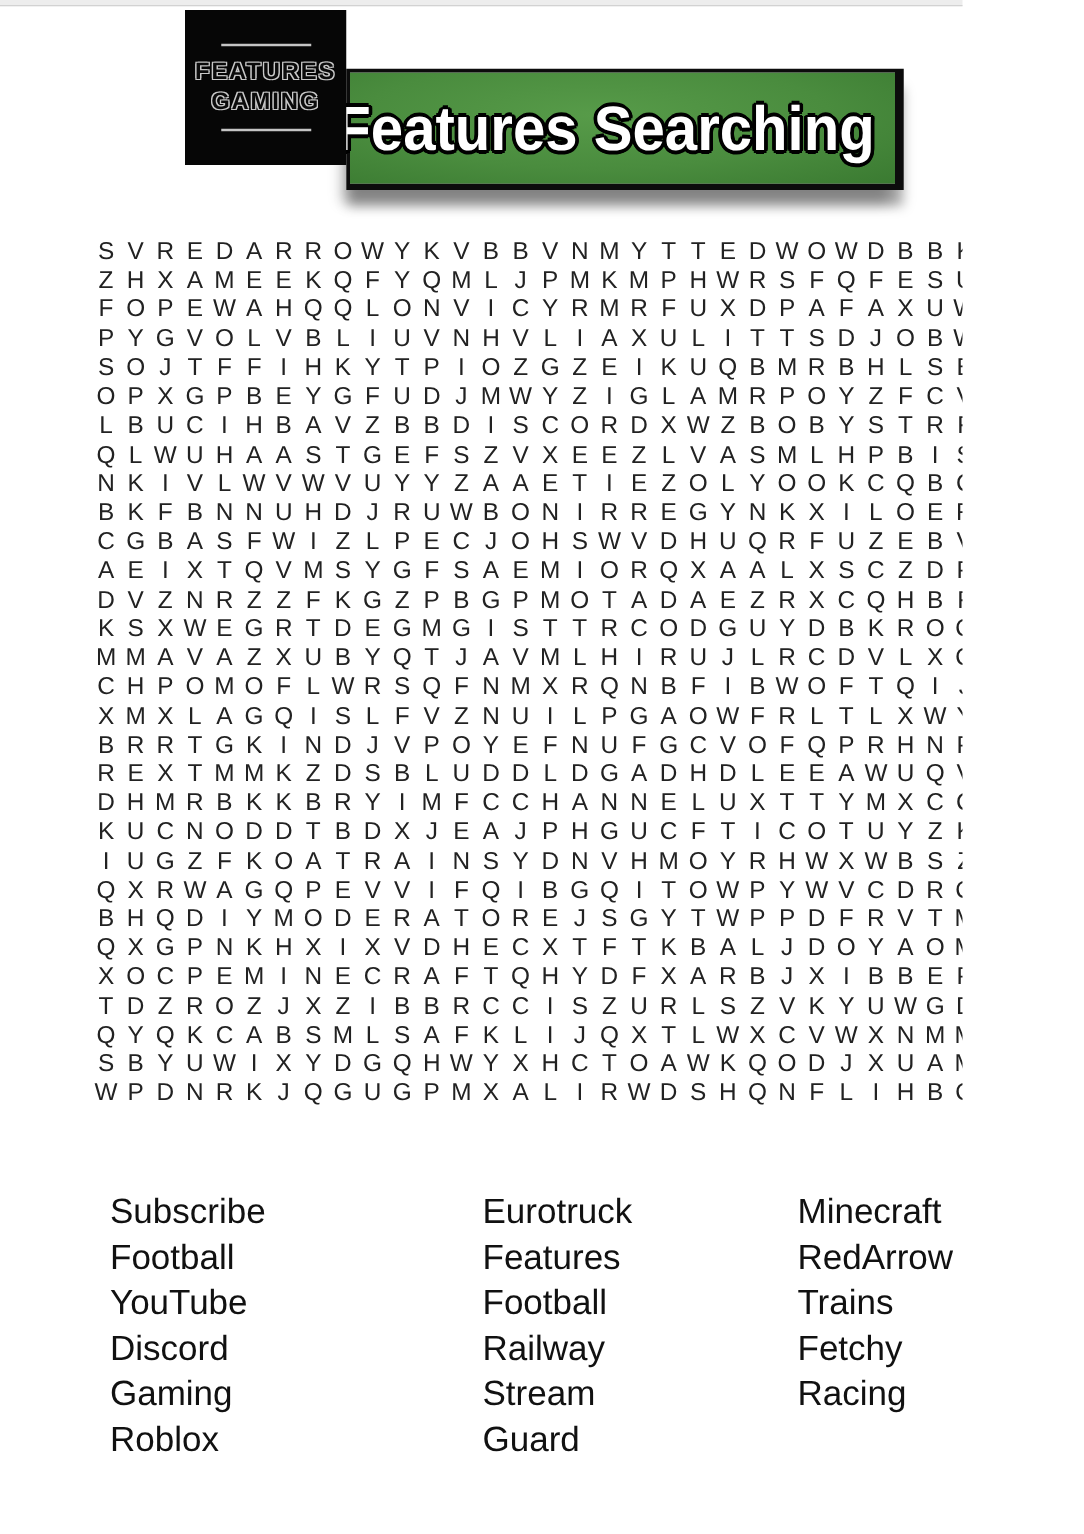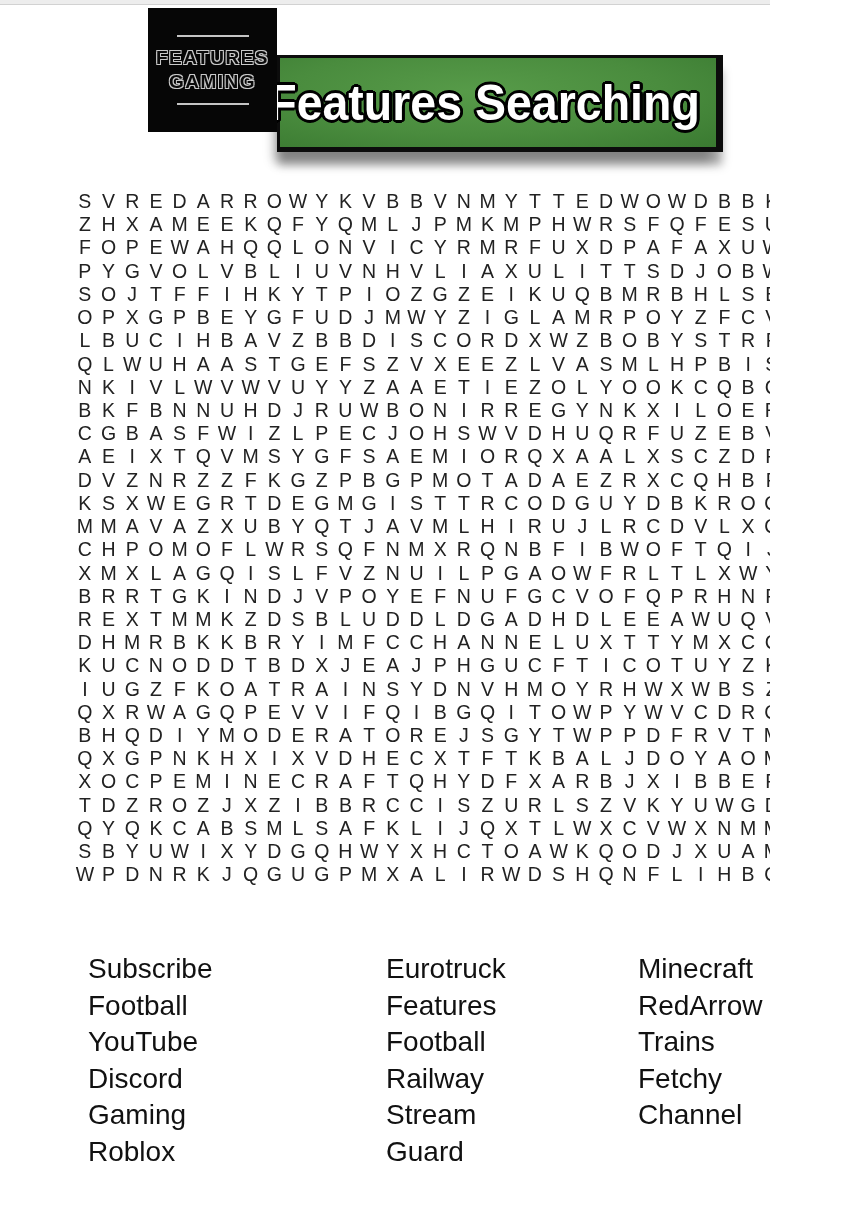--- a/index.html
+++ b/index.html
@@ -1053,17 +1053,17 @@
         <div class="word">Football</div>
         <div class="word">Railway</div>
         <div class="word">Stream</div>
         <div class="word">Guard</div>
       </div>
       <div class="word-col">
         <div class="word">Minecraft</div>
         <div class="word">RedArrow</div>
         <div class="word">Trains</div>
         <div class="word">Fetchy</div>
-        <div class="word">Channel</div>
+        <div class="word">Racing</div>
       </div>
     </div>
 
 </div>
 
 </body></html>

